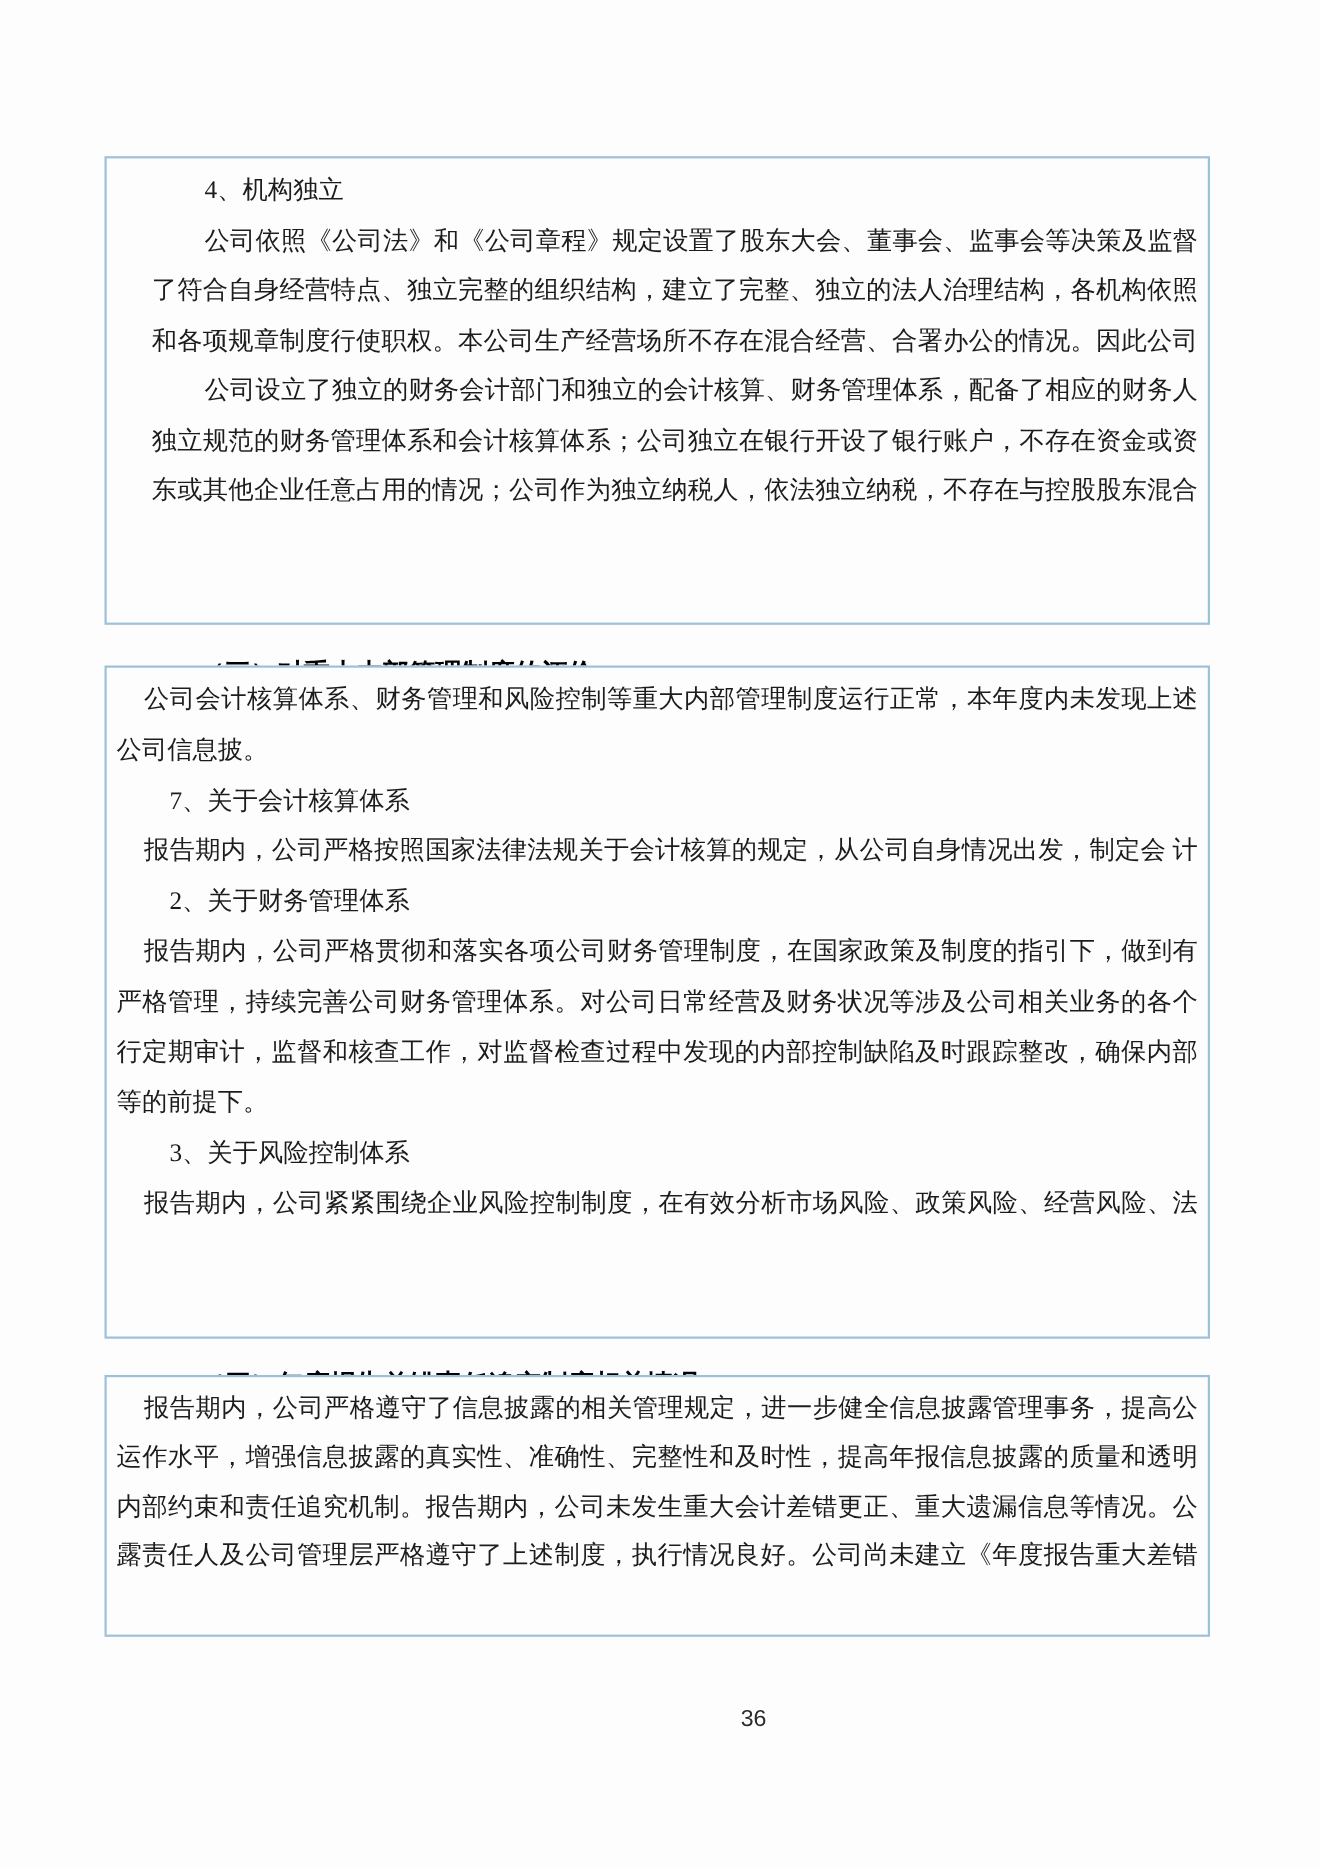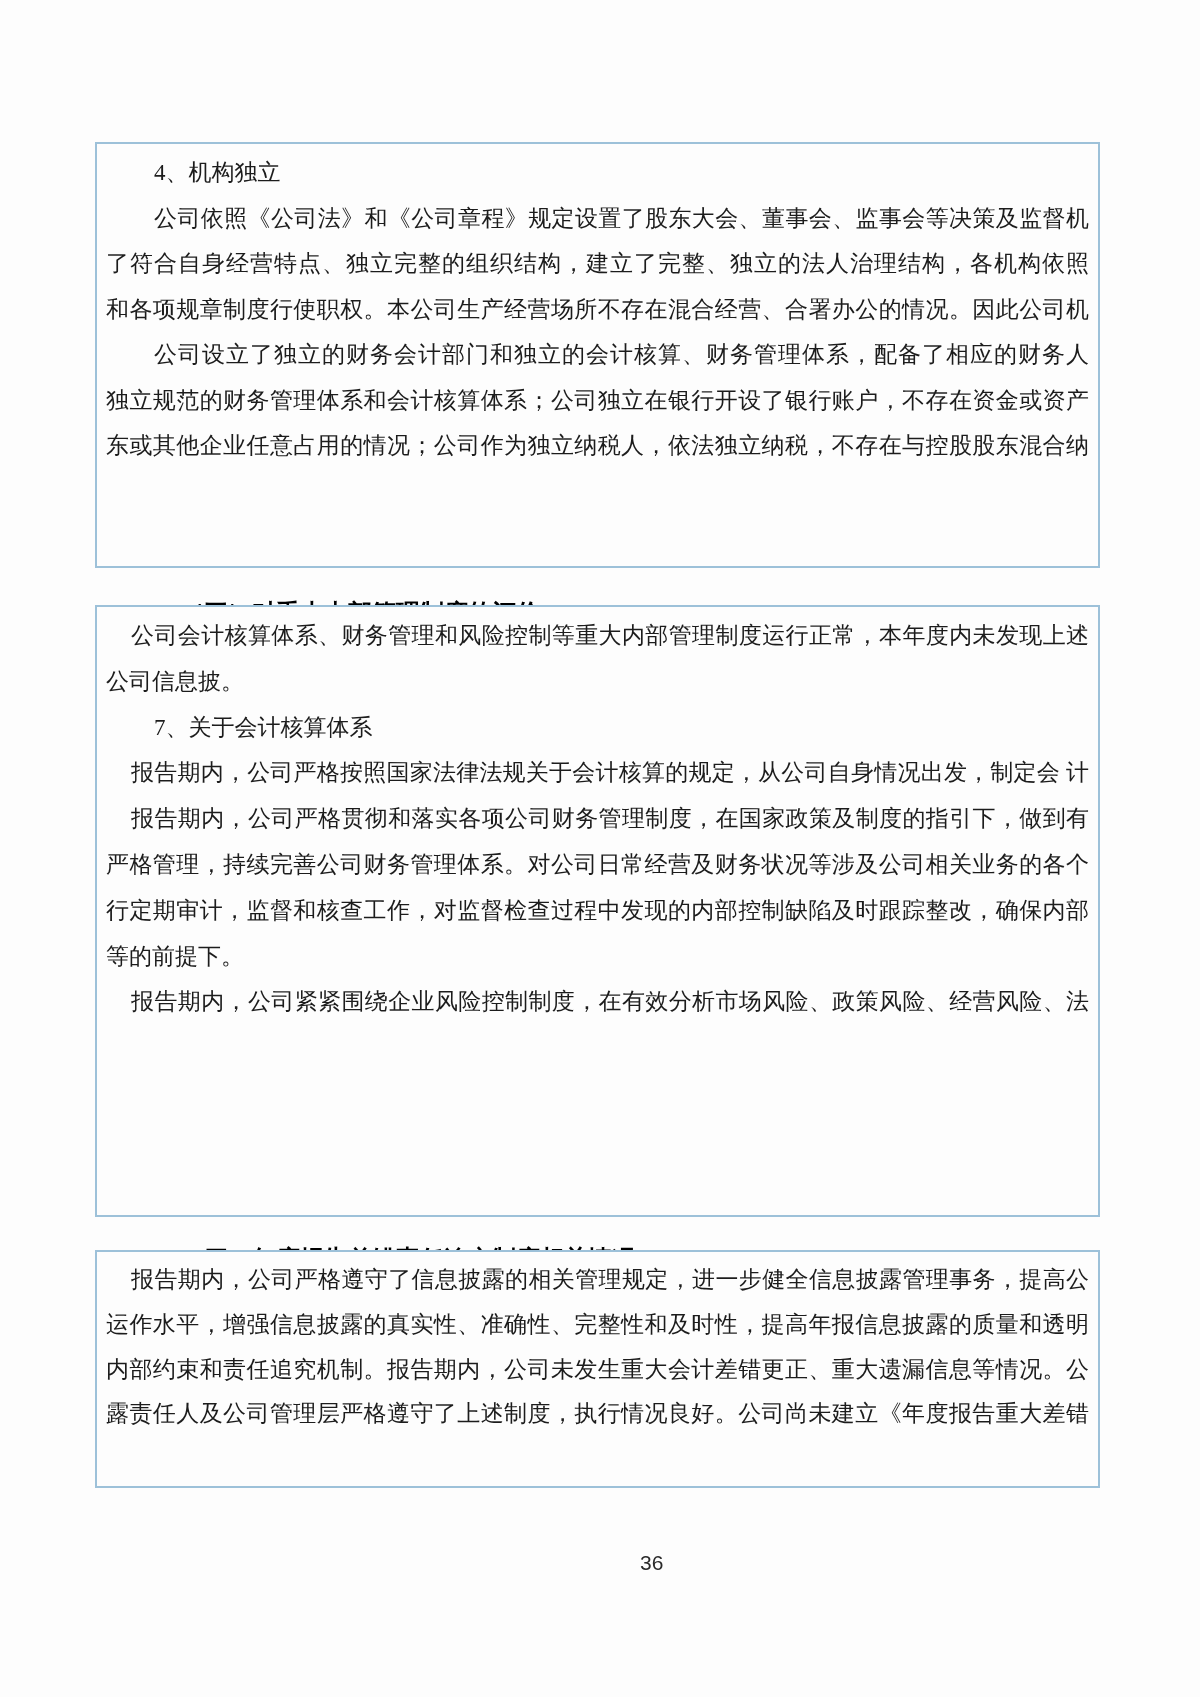--- a/index.html
+++ b/index.html
@@ -29,21 +29,21 @@
   .box-1 { top: 142px; height: 426px; }
   .box-2 { top: 605px; height: 612px; }
   .box-3 { top: 1250px; height: 238px; }
 
   .ln {
     font-size: 23px;
     color: #1c1c1c;
     white-space: normal;
     overflow: hidden;
   }
-  .box-1 .ln { line-height: 45.5px; height: 45.5px; }
+  .box-1 .ln { line-height: 45.5px; height: 45.5px; margin-left: 32px; }
   .box-2 .ln { line-height: 45.8px; height: 45.8px; }
   .box-3 .ln { line-height: 44.8px; height: 44.8px; }
 
   
   .j {
     text-align: justify;
     text-align-last: justify;
   }
   .ind1 { text-indent: 25px; }
   .ind2 { text-indent: 48px; }
@@ -60,20 +60,21 @@
     font-family: "Liberation Sans", "DejaVu Sans", sans-serif;
   }
   .sec-heading.h3 { top: 572px;  height: 33px; line-height: 33px; }
   .sec-heading.h4 { top: 1220px; height: 30px; line-height: 30px; }
 
   .page-number {
     position: absolute;
     top: 1551px;
     left: 640px;
     width: 90px;
+    text-align: center;
     font-size: 21px;
     color: #2a2a2a;
     font-family: "Liberation Sans", "DejaVu Sans", sans-serif;
   }
 </style>
 </head>
 <body>
 
 <div class="page">
 
@@ -87,24 +88,26 @@
     <div class="ln j">东或其他企业任意占用的情况；公司作为独立纳税人，依法独立纳税，不存在与控股股东混合纳税的情况。</div>
   </section>
 
   <h3 class="sec-heading h3">（三）对重大内部管理制度的评价</h3>
 
   <section class="box box-2">
     <div class="ln ind1 j">公司会计核算体系、财务管理和风险控制等重大内部管理制度运行正常，本年度内未发现上述管理制度</div>
     <div class="ln">公司信息披。</div>
     <div class="ln ind2">7、关于会计核算体系</div>
     <div class="ln ind1 j">报告期内，公司严格按照国家法律法规关于会计核算的规定，从公司自身情况出发，制定会 计核算的</div>
+    <div class="ln ind2">2、关于财务管理体系</div>
     <div class="ln ind1 j">报告期内，公司严格贯彻和落实各项公司财务管理制度，在国家政策及制度的指引下，做到有序工作、</div>
     <div class="ln j">严格管理，持续完善公司财务管理体系。对公司日常经营及财务状况等涉及公司相关业务的各个环节，进</div>
     <div class="ln j">行定期审计，监督和核查工作，对监督检查过程中发现的内部控制缺陷及时跟踪整改，确保内部控制制度</div>
     <div class="ln">等的前提下。</div>
+    <div class="ln ind2">3、关于风险控制体系</div>
     <div class="ln ind1 j">报告期内，公司紧紧围绕企业风险控制制度，在有效分析市场风险、政策风险、经营风险、法律风险</div>
   </section>
 
   <h3 class="sec-heading h4">（四）年度报告差错责任追究制度相关情况</h3>
 
   <section class="box box-3">
     <div class="ln ind1 j">报告期内，公司严格遵守了信息披露的相关管理规定，进一步健全信息披露管理事务，提高公司规范</div>
     <div class="ln j">运作水平，增强信息披露的真实性、准确性、完整性和及时性，提高年报信息披露的质量和透明度，健全</div>
     <div class="ln j">内部约束和责任追究机制。报告期内，公司未发生重大会计差错更正、重大遗漏信息等情况。公司信息披</div>
     <div class="ln j">露责任人及公司管理层严格遵守了上述制度，执行情况良好。公司尚未建立《年度报告重大差错责任追究</div>

